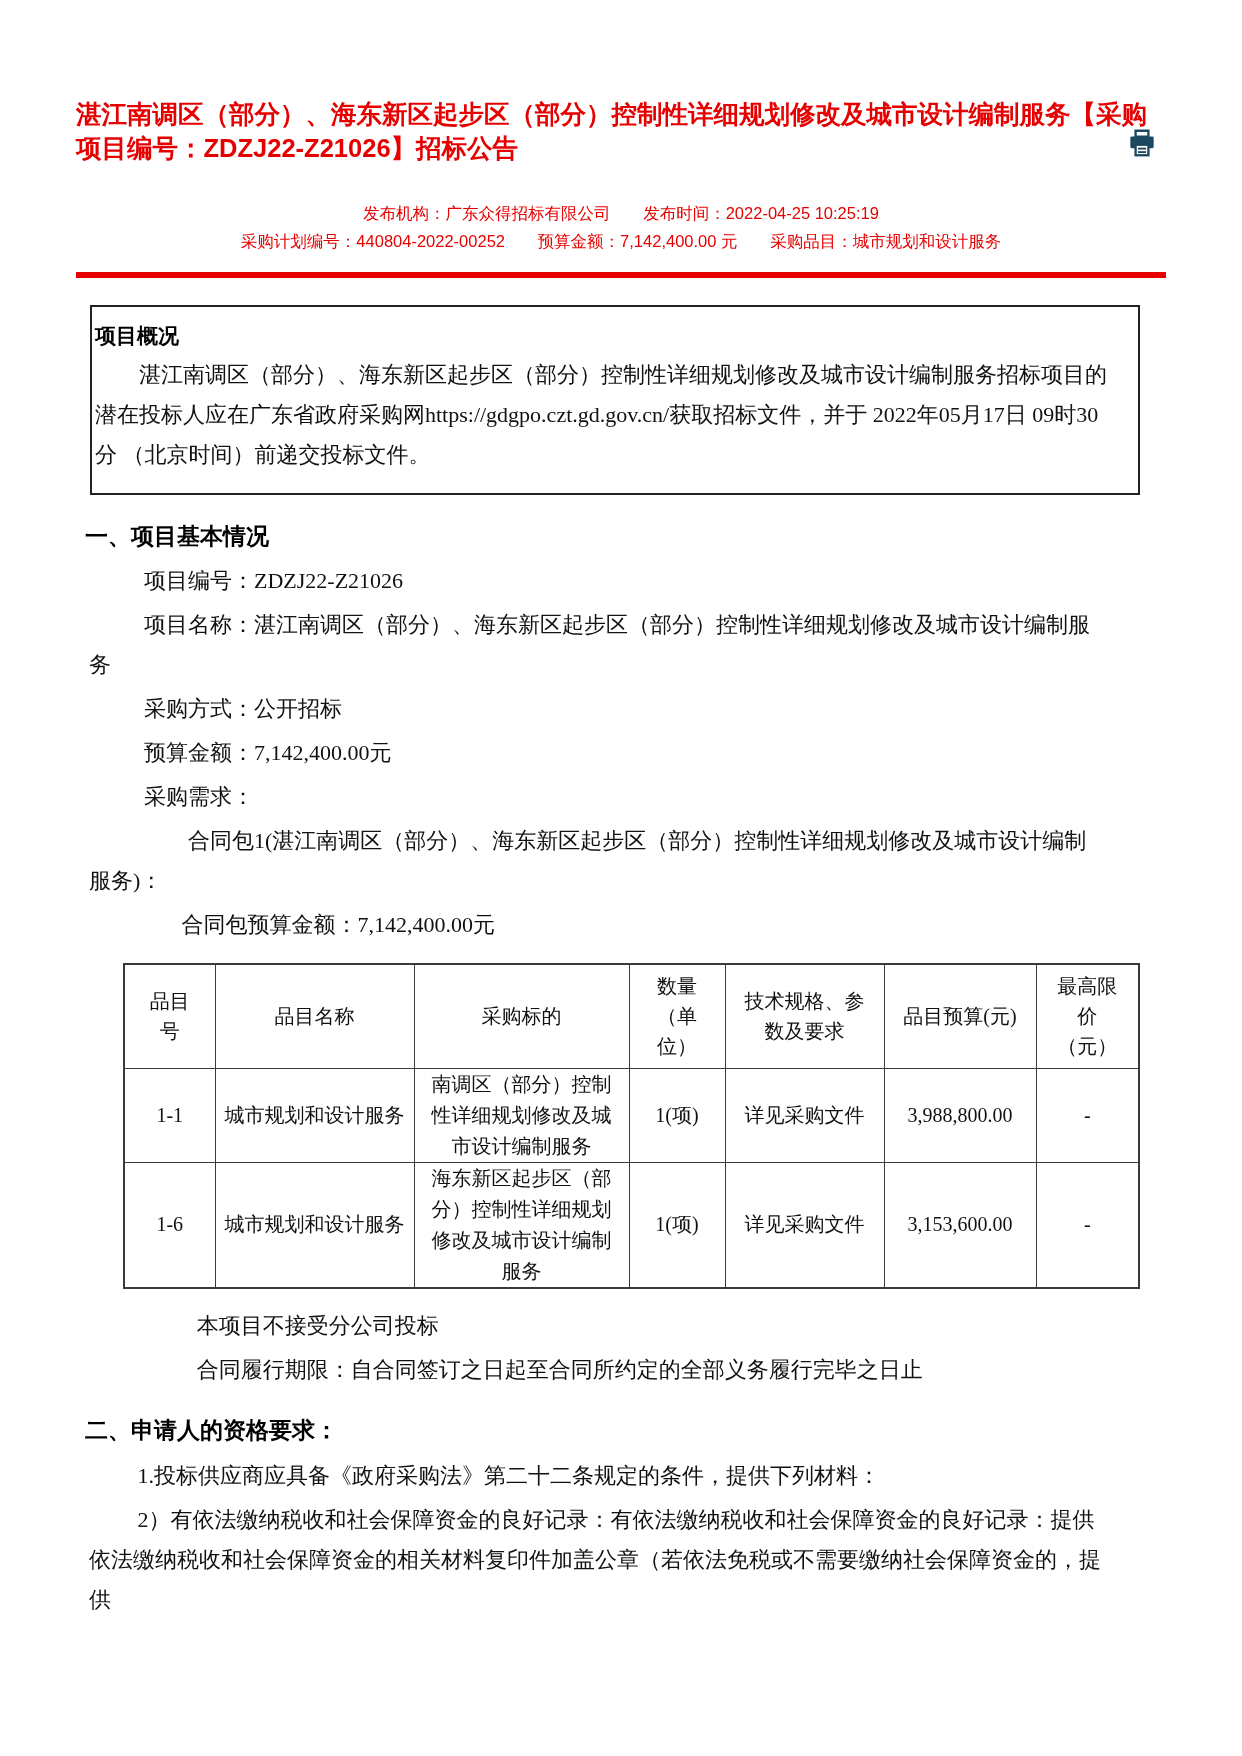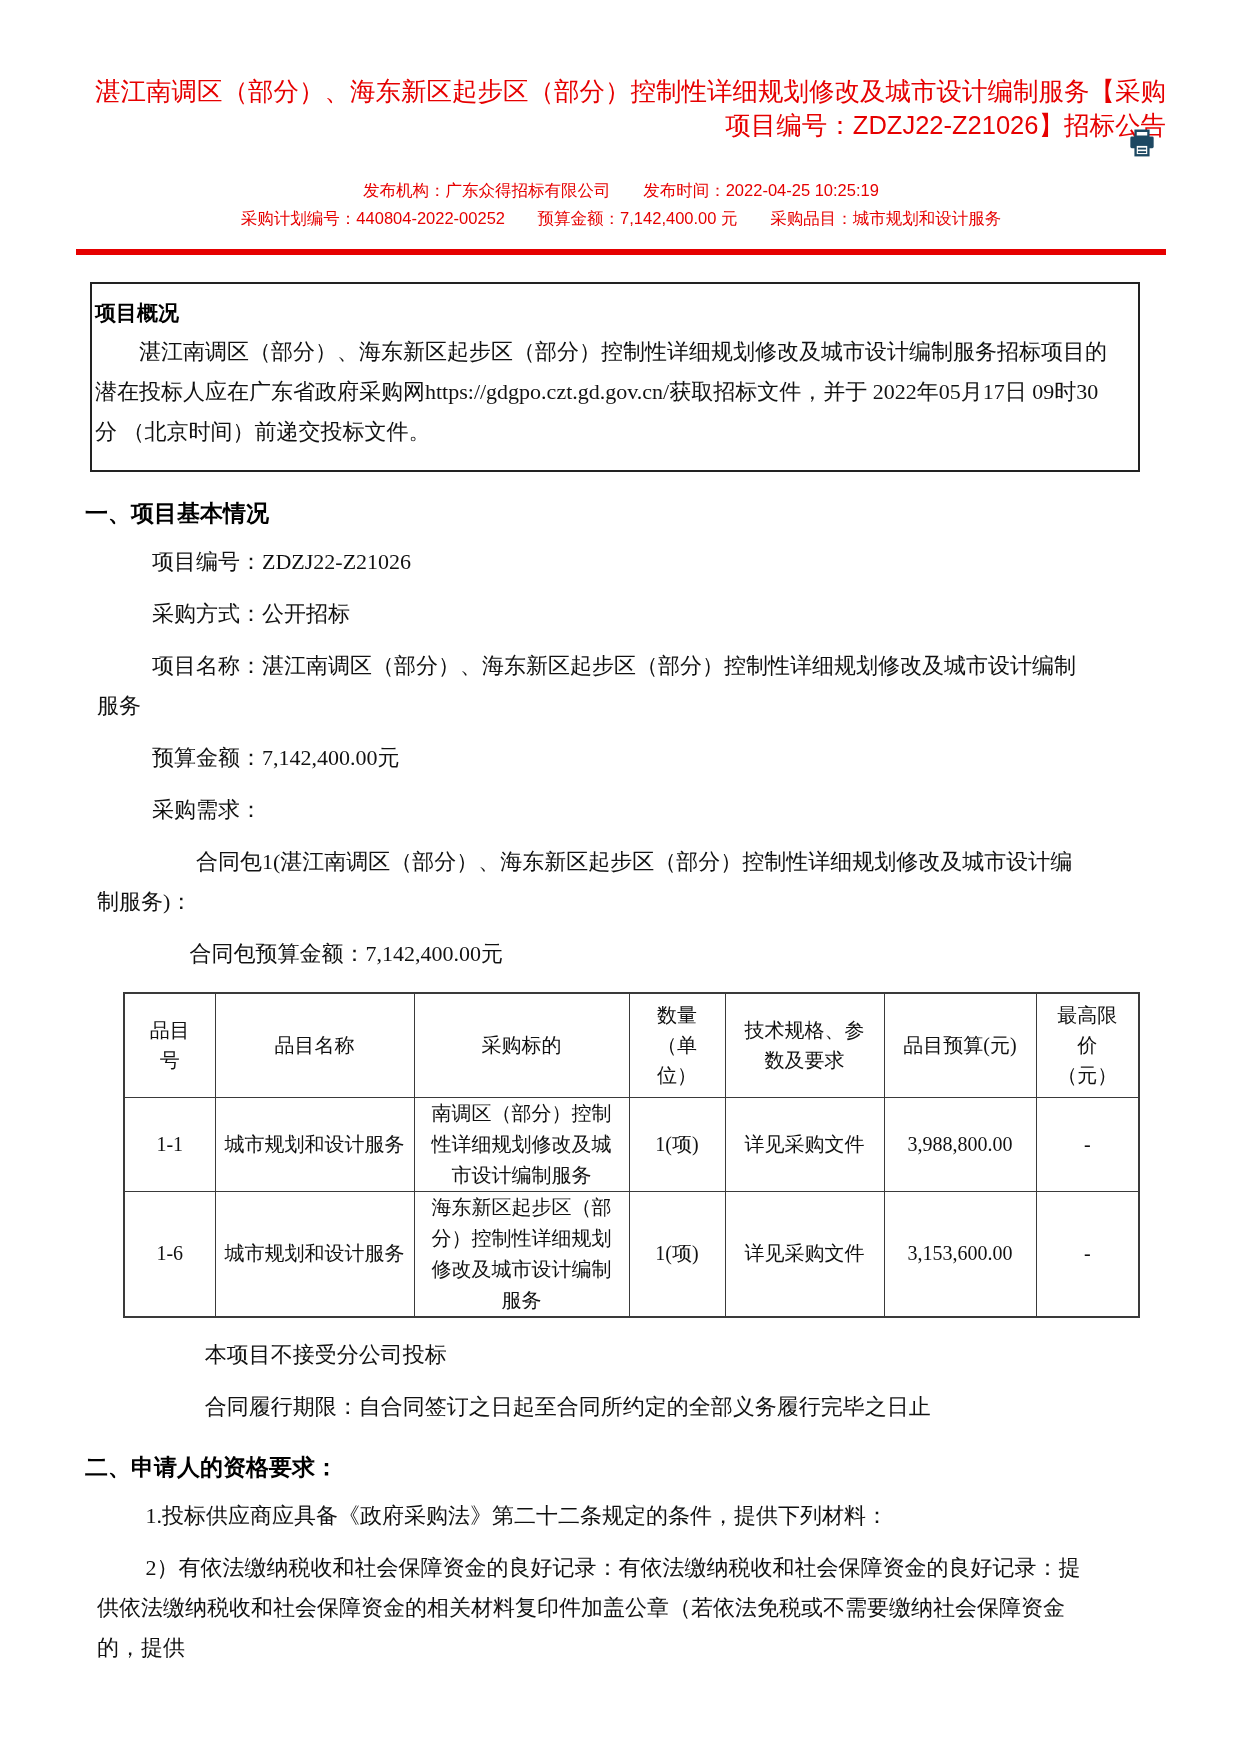--- a/index.html
+++ b/index.html
@@ -5,23 +5,23 @@
   html,body { margin:0; padding:0; background:#ffffff; }
   .page {
     position:relative; width:1242px; height:1756px; margin:0 auto;
     background:#ffffff; overflow:hidden; color:#111;
     font-family:"Liberation Serif","DejaVu Serif",serif;
   }
   .inner { padding:0 76px; }
 
   
   .doc-title {
-    margin-top:74px; text-align:right; color:#e60000;
+    margin-top:97px; text-align:left; color:#e60000;
     font-family:"Liberation Sans","DejaVu Sans",sans-serif;
-    font-weight:normal; font-size:25.5px; line-height:34px;
+    font-weight:bold; font-size:25.5px; line-height:34px;
   }
   .print-btn {
     position:absolute; left:1128px; top:129px; width:28px; height:28px;
     cursor:pointer; background:none; border:none; padding:0;
   }
   .print-btn svg { display:block; width:100%; height:100%; }
   .meta {
     margin-top:34px; text-align:center; color:#e60000;
     font-family:"Liberation Sans","DejaVu Sans",sans-serif;
     font-size:16.5px; line-height:28px;
@@ -44,21 +44,21 @@
 
   
   .body-col { margin-left:9px; width:1020px; }
   .sec-heading {
     font-family:"Liberation Sans","DejaVu Sans",sans-serif;
     font-weight:bold; font-size:23px; line-height:34px; color:#000;
   }
   .sec1-heading { margin-top:24px; }
   .sec2-heading { margin-top:23px; }
   .info { margin-top:8px; }
-  .info p, .notes p, .sec2-paras p { margin:12px; font-size:22px; line-height:40px; }
+  .info p, .notes p, .sec2-paras p { margin:4px; font-size:22px; line-height:40px; }
   .ind2  { text-indent:2.5em; }
   .ind42 { text-indent:4.2em; }
   .ind45 { text-indent:4.5em; }
   .ind49 { text-indent:4.9em; }
   .ind22 { text-indent:2.2em; }
 
   
   table.items {
     margin:18px 0 0 38px; width:1015px; border-collapse:collapse;
     table-layout:fixed; border:2px solid #3a3a3a;
@@ -116,22 +116,22 @@
       <div class="overview-heading">项目概况</div>
       <p class="overview-body">湛江南调区（部分）、海东新区起步区（部分）控制性详细规划修改及城市设计编制服务招标项目的潜在投标人应在广东省政府采购网https://gdgpo.czt.gd.gov.cn/获取招标文件，并于 2022年05月17日 09时30分 （北京时间）前递交投标文件。</p>
     </div>
 
     <div class="body-col">
 
       <div class="sec-heading sec1-heading">一、项目基本情况</div>
 
       <div class="info">
         <p class="ind2">项目编号：ZDZJ22-Z21026</p>
+        <p class="ind2">项目名称：湛江南调区（部分）、海东新区起步区（部分）控制性详细规划修改及城市设计编制服务</p>
         <p class="ind2">采购方式：公开招标</p>
-        <p class="ind2">项目名称：湛江南调区（部分）、海东新区起步区（部分）控制性详细规划修改及城市设计编制服务</p>
         <p class="ind2">预算金额：7,142,400.00元</p>
         <p class="ind2">采购需求：</p>
         <p class="ind45">合同包1(湛江南调区（部分）、海东新区起步区（部分）控制性详细规划修改及城市设计编制服务)：</p>
         <p class="ind42">合同包预算金额：7,142,400.00元</p>
       </div>
 
       <table class="items">
         <colgroup>
           <col style="width:91px">
             <col style="width:199px">

